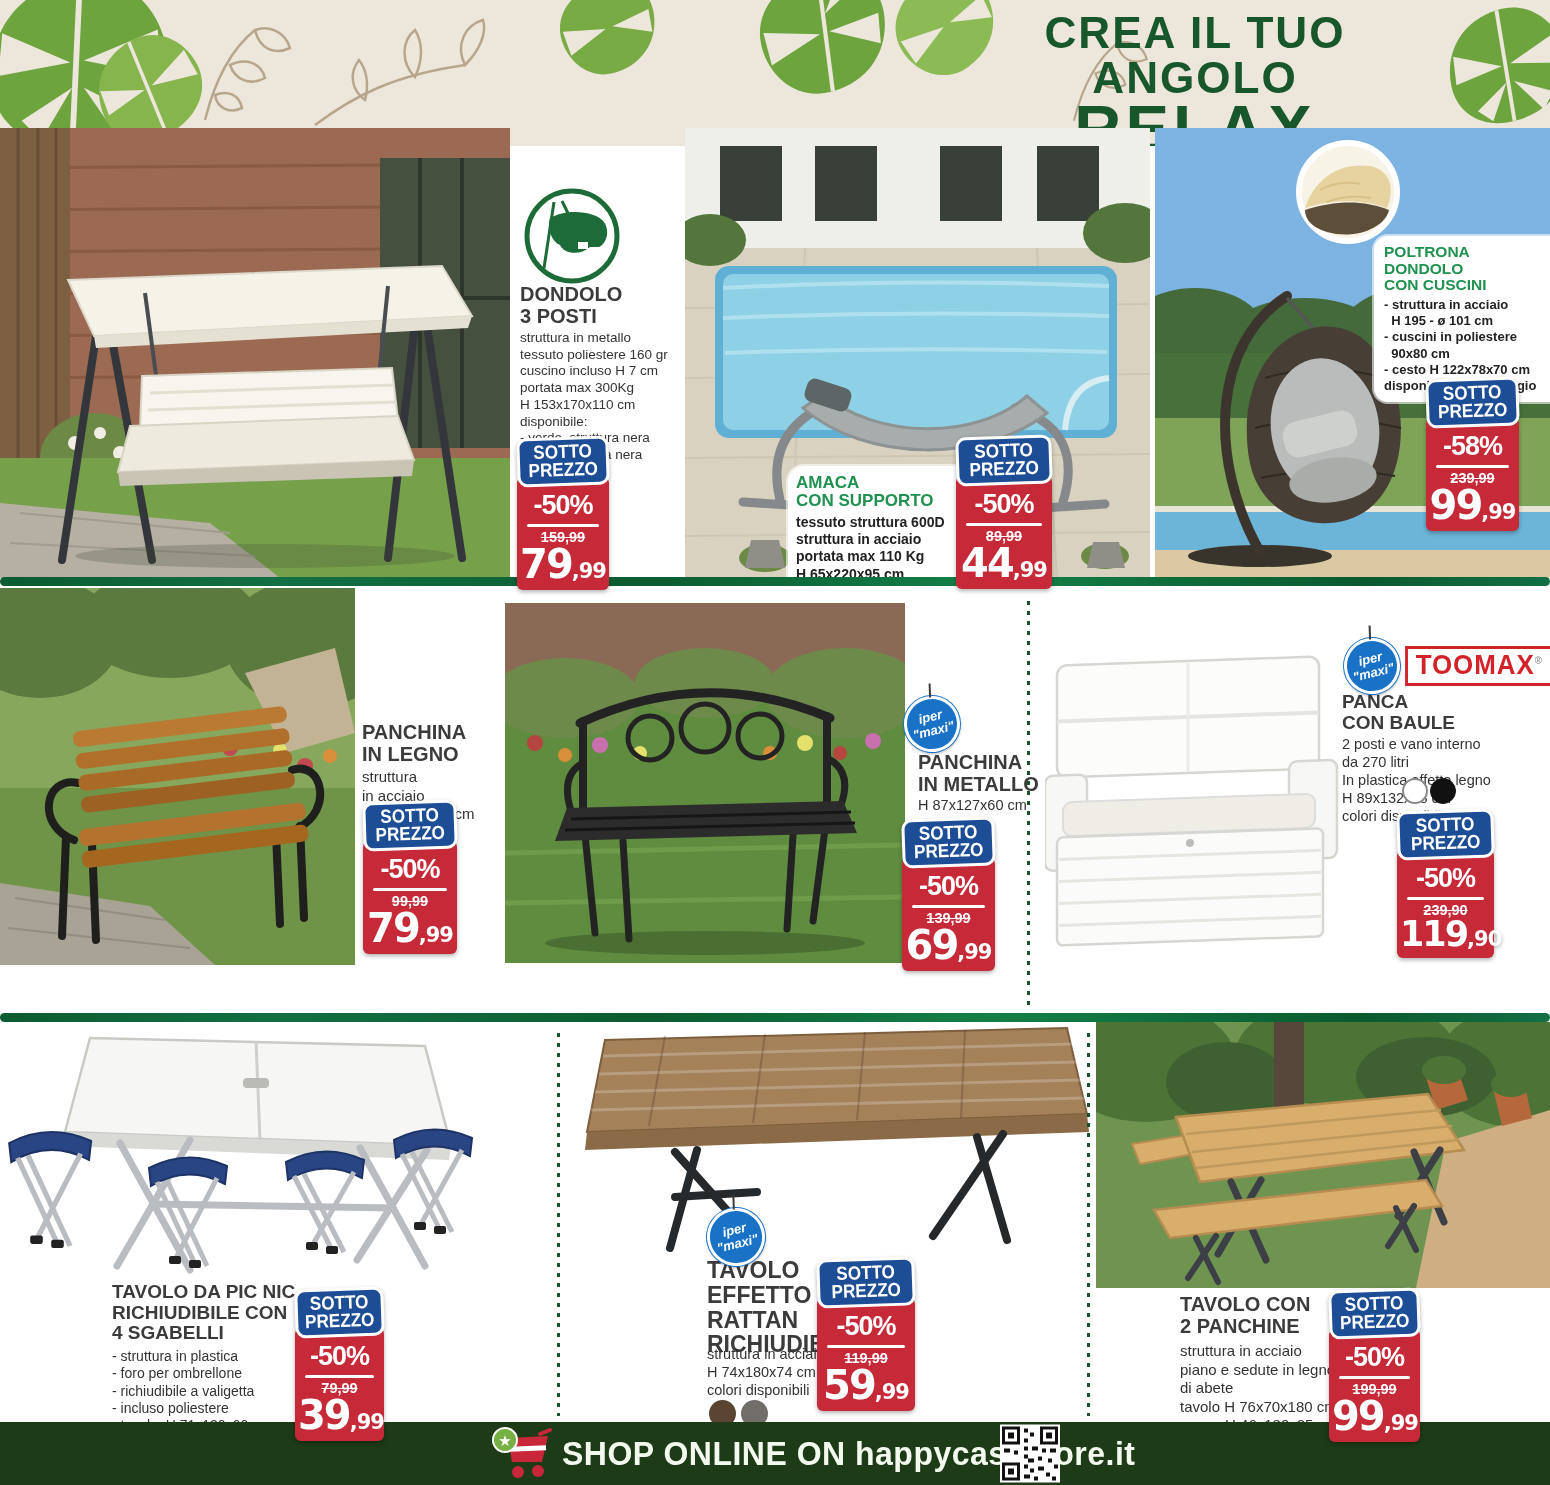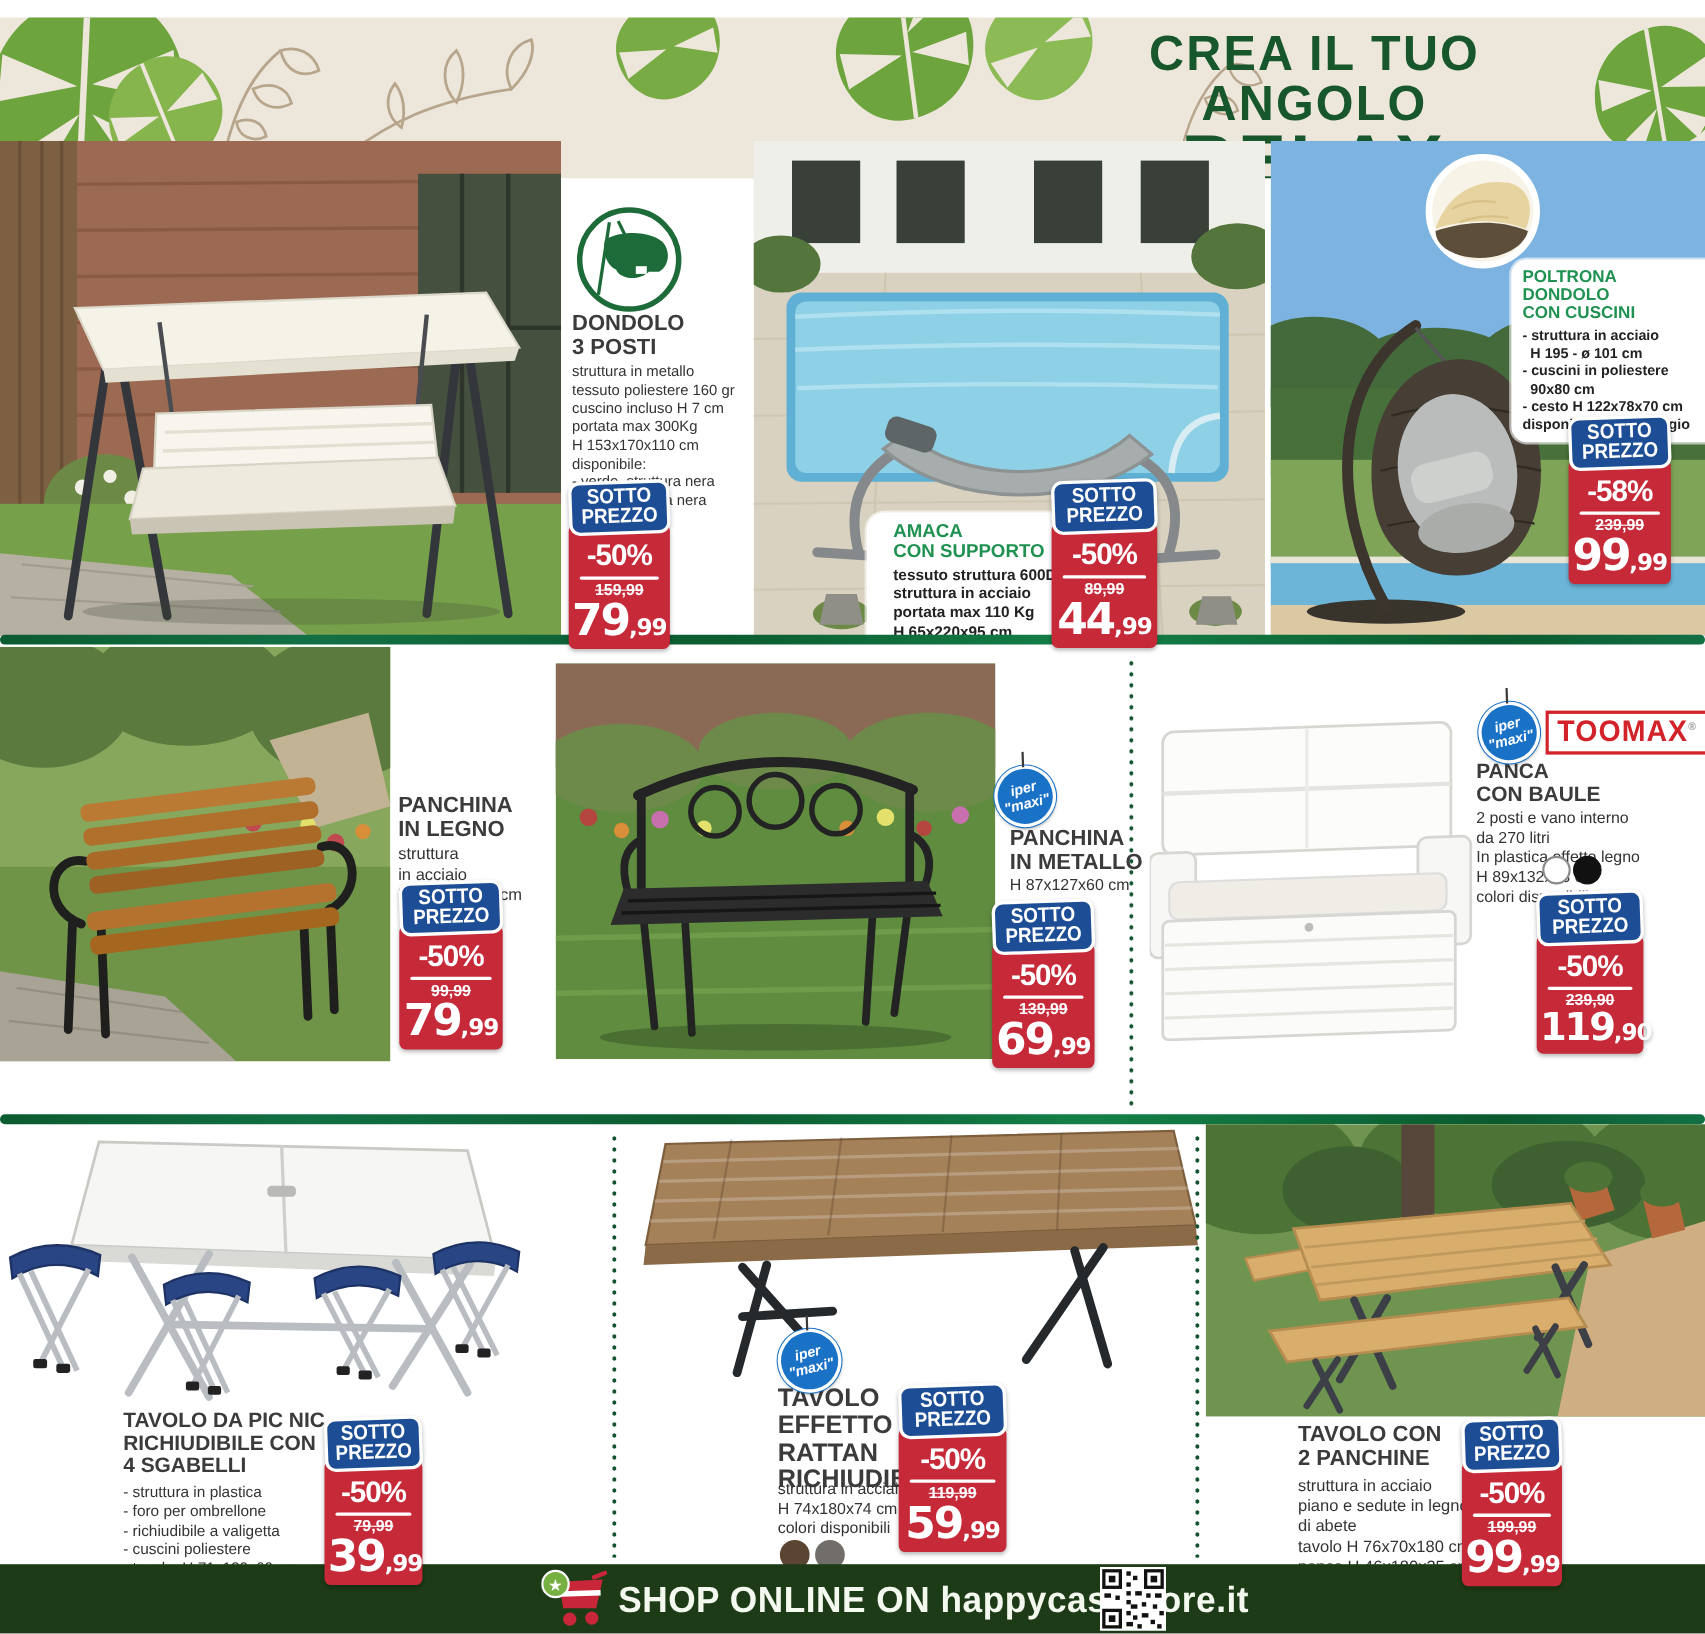--- a/index.html
+++ b/index.html
@@ -1,20 +1,20 @@
 <!DOCTYPE html>
 <html><head>
 <meta charset="utf-8">
 <style>
   html,body{margin:0;padding:0;background:#888;}
   #page{position:relative;width:1550px;height:1485px;background:#ffffff;overflow:hidden;
         font-family:"Liberation Sans",sans-serif;margin:0 auto;}
   .abs{position:absolute;}
   
-  .header{position:absolute;left:0;top:16px;width:1550px;height:146px;background:#ede7db;overflow:hidden;}
+  .header{position:absolute;left:0;top:0;width:1550px;height:146px;background:#ede7db;overflow:hidden;}
   .hdr-titles{position:absolute;left:955px;top:10px;width:480px;text-align:center;color:#17572b;}
   .hdr-t1{font-size:45px;font-weight:800;letter-spacing:2px;transform:scaleX(.98);line-height:1.0;}
   .hdr-t2{font-size:64px;font-weight:800;letter-spacing:4px;line-height:.92;transform:scaleX(1.02);}
   .regmark{position:absolute;left:56px;top:16px;width:16px;height:11px;}
   .regmark div{height:3px;margin-bottom:1px;}
   
   .divider{position:absolute;left:0;width:1550px;height:9px;border-radius:5px;
     background:linear-gradient(90deg,#0b5c30,#127044 18%,#0b5c30 42%,#148048 64%,#0a5a2e 88%,#127044);}
   .dotsep{position:absolute;width:5px;background-image:radial-gradient(circle,#14532d 1.8px,transparent 2px);
     background-size:5px 10px;background-repeat:repeat-y;}
@@ -261,21 +261,21 @@
       </g>
       <path d="M118,280 C180,335 300,335 362,285 L342,268 C292,312 192,312 138,266 Z" fill="#a7adad" stroke="#8d9393" stroke-width="3"></path>
       <rect x="120" y="255" width="46" height="24" rx="8" fill="#5e6566" transform="rotate(18 143 267)"></rect>
       <ellipse cx="80" cy="430" rx="26" ry="14" fill="#6c8a46"></ellipse>
         <polygon points="60,440 100,440 94,412 66,412" fill="#8f8f88"></polygon>
       <ellipse cx="420" cy="428" rx="24" ry="13" fill="#6c8a46"></ellipse>
         <polygon points="402,440 440,440 434,414 408,414" fill="#8f8f88"></polygon>
     </svg>
   </div>
 
-  <div class="overlay" style="left:788px;top:466px;width:205px;padding:8px 24px 10px">
+  <div class="overlay" style="left:788px;top:466px;width:205px;padding:8px 8px 10px">
     <div class="ptitle green" style="position:static;font-size:17px">
         <div>AMACA</div>
         <div>CON SUPPORTO</div>
       </div>
     <div class="pdetails bold" style="position:static;font-size:14px;margin-top:3px">
         <div>tessuto struttura 600D</div>
         <div>struttura in acciaio</div>
         <div>portata max 110 Kg</div>
         <div>H 65x220x95 cm</div>
       </div>
@@ -622,21 +622,21 @@
 
   <div class="ptitle" style="left:112px;top:1282px;width:210px;font-size:19px">
       <div>TAVOLO DA PIC NIC</div>
       <div>RICHIUDIBILE CON</div>
       <div>4 SGABELLI</div>
     </div>
   <div class="pdetails" style="left:112px;top:1348px;width:210px;font-size:14px">
       <div>- struttura in plastica</div>
       <div>- foro per ombrellone</div>
       <div>- richiudibile a valigetta</div>
-      <div>- cuscini poliestere</div>
+      <div>- incluso poliestere</div>
       <div>- tavolo: H 71x120x60 cm</div>
       <div>- sgabello: H 34x32x29 cm</div>
     </div>
   <div class="pbadge" style="left:295px;top:1288px;width:89px">
     <div class="pb-top">
         <div>SOTTO</div>
         <div>PREZZO</div>
       </div>
     <div class="pb-body">
       <div class="pb-disc">-50%</div>

